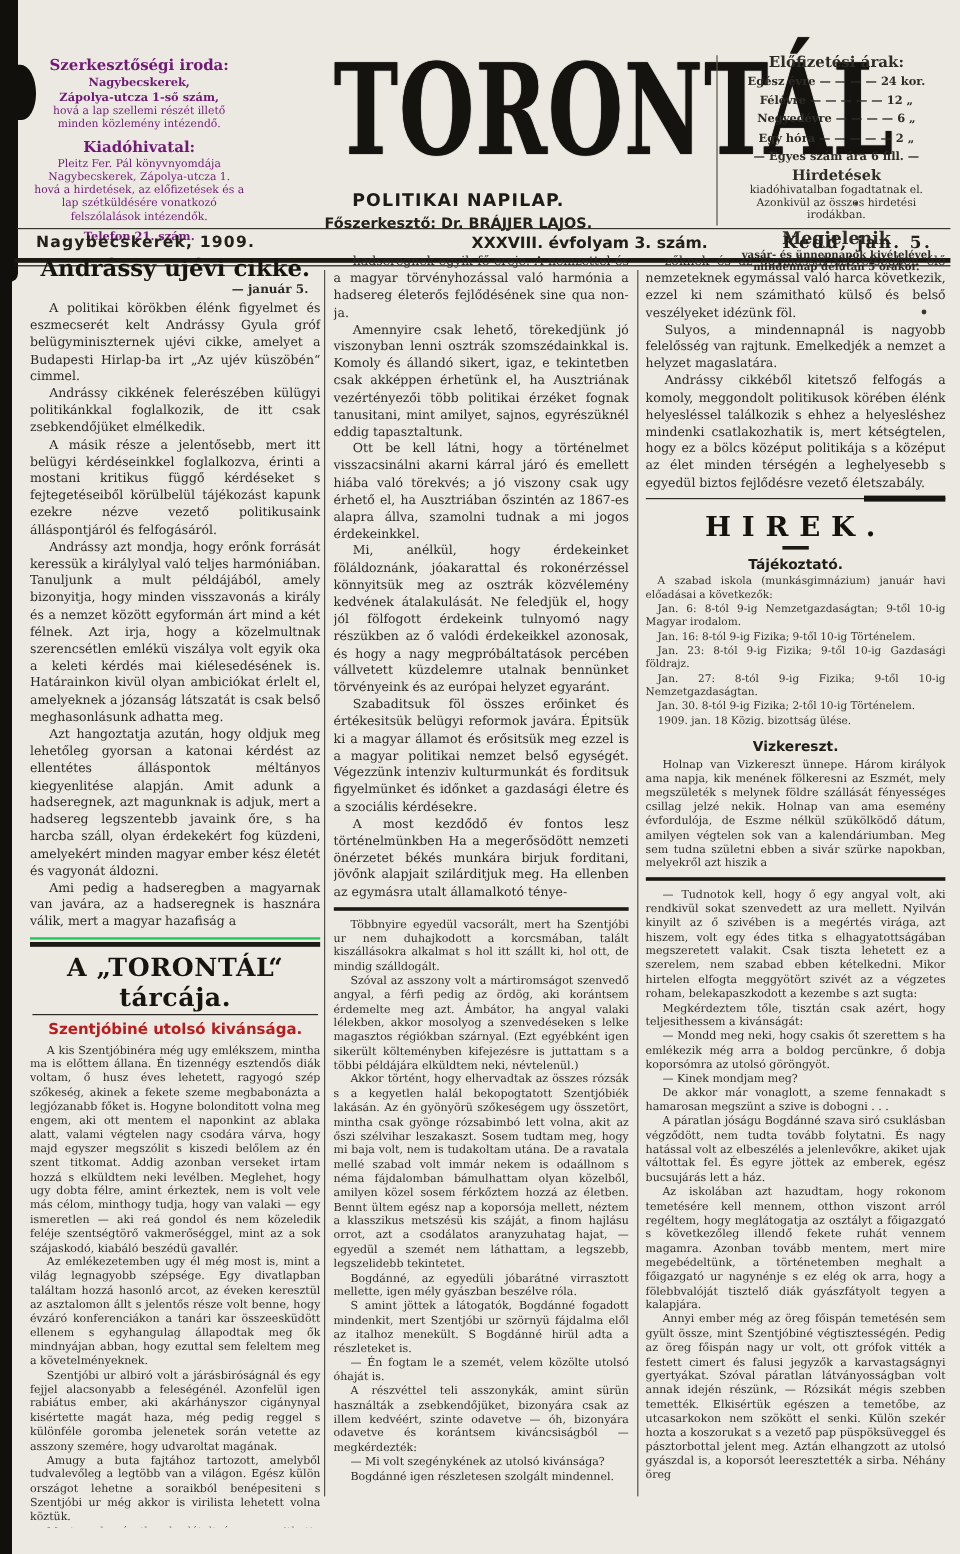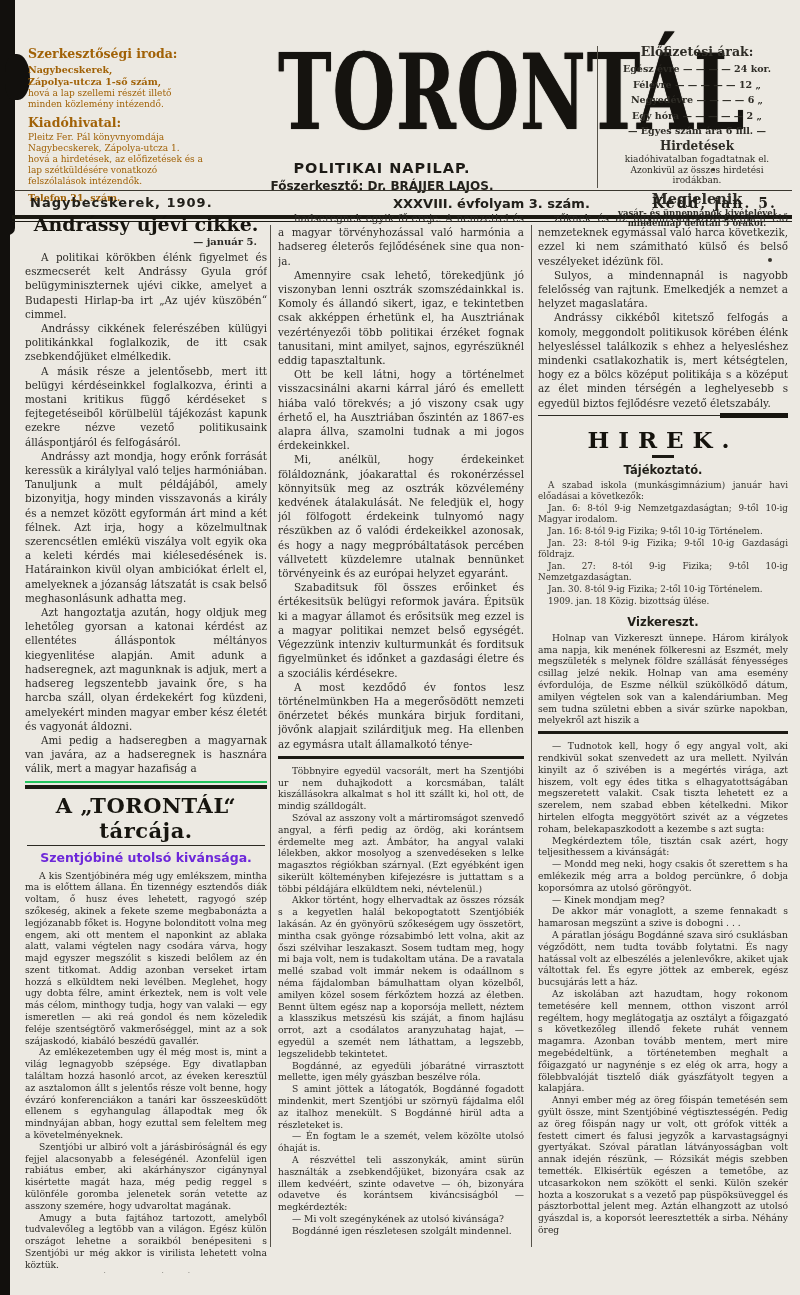--- a/index.html
+++ b/index.html
@@ -9,21 +9,21 @@
         background:radial-gradient(ellipse at 48% 38%, #f2f0ea 0%, #ebe8e1 55%, #e3e0d7 85%, #dbd8cе 100%);
         background-color:#ece9e2;color:#2b2a26;}
   
   .scan-edge{position:absolute;left:0;top:0;width:10px;height:1295px;background:#12100d;}
   .scan-edge-top{position:absolute;left:0;top:0;width:15px;height:235px;background:#12100d;border-radius:0 0 7px 0;}
   .scan-blob{position:absolute;left:5px;top:54px;width:25px;height:46px;background:#12100d;border-radius:45% 60% 55% 40%;}
   .speck1{position:absolute;left:768px;top:258px;width:4px;height:4px;background:#3a362e;border-radius:50%;}
   .speck2{position:absolute;left:712px;top:168px;width:3px;height:3px;background:#4a463c;border-radius:50%;}
 
   
-  .office-block{position:absolute;left:28px;top:46px;width:176px;text-align:left;color:#a16207;}
+  .office-block{position:absolute;left:28px;top:46px;width:176px;text-align:center;color:#701a75;}
   .office-h{font-weight:bold;font-size:12.5px;margin:0 0 3px;}
   .office-h2{font-weight:bold;font-size:12.5px;margin:5px 0 2px;}
   .office-line-bold{font-size:9.5px;font-weight:bold;margin:1px 0;}
   .office-line{font-size:9px;line-height:11px;margin:1px 0;}
   .office-tel{font-size:9.5px;font-weight:bold;margin-top:5px;}
 
   .title-wrap{position:absolute;left:178px;top:30px;width:424px;text-align:center;}
   .masthead-title{display:inline-block;white-space:nowrap;font-family:"DejaVu Serif",serif;
         font-weight:bold;font-size:103px;letter-spacing:1px;color:#15130f;
         transform:scale(0.70,1.02);transform-origin:center top;
@@ -63,21 +63,21 @@
 
   .art-title{text-align:center;font-weight:bold;font-size:19px;margin:2px 0 0;color:#17150f;}
   .art-date{text-align:right;font-weight:bold;font-size:10px;padding-right:10px;margin:1px 0 3px;}
   .para{font-size:10.4px;line-height:14.2px;text-align:justify;text-indent:16px;margin:0;}
 
   .tarca-head{margin-top:5px;border-top:2px solid #22c55e;}
   .thick-line{height:4px;background:#1c1a14;margin-top:2px;}
   .tarca-title{text-align:center;font-weight:bold;font-size:21px;margin:4px 0 2px;color:#17150f;letter-spacing:0.5px;}
   .thin-mid{height:1px;background:#2c2a23;margin:0 2px 4px;}
   .story-title{text-align:center;font-weight:bold;font-size:12.5px;font-family:"DejaVu Sans",sans-serif;
-        margin:2px 0 5px;color:#6d28d9;}
+        margin:2px 0 5px;color:#b91c1c;}
   .fpara{font-size:9.2px;line-height:11.8px;text-align:justify;text-indent:14px;margin:0;}
 
   .mid-rule{height:3px;background:#1c1a14;margin:5px 0 6px;}
   .end-rule{position:relative;height:7px;margin:2px 0 2px;}
   .end-rule::before{content:"";position:absolute;left:0;right:0;top:3px;height:1px;background:#2c2a23;}
   .end-rule::after{content:"";position:absolute;right:0;top:1px;width:68px;height:5px;background:#17150f;}
 
   .hirek-title{text-align:center;font-weight:bold;font-size:23px;letter-spacing:9px;margin:7px 0 0;color:#15130d;}
   .hirek-dash{width:22px;height:3px;background:#1c1a14;margin:2px auto 5px;}
   .sub-head{text-align:center;font-weight:bold;font-size:11.5px;font-family:"DejaVu Sans",sans-serif;margin:1px 0 3px;color:#201e18;}

